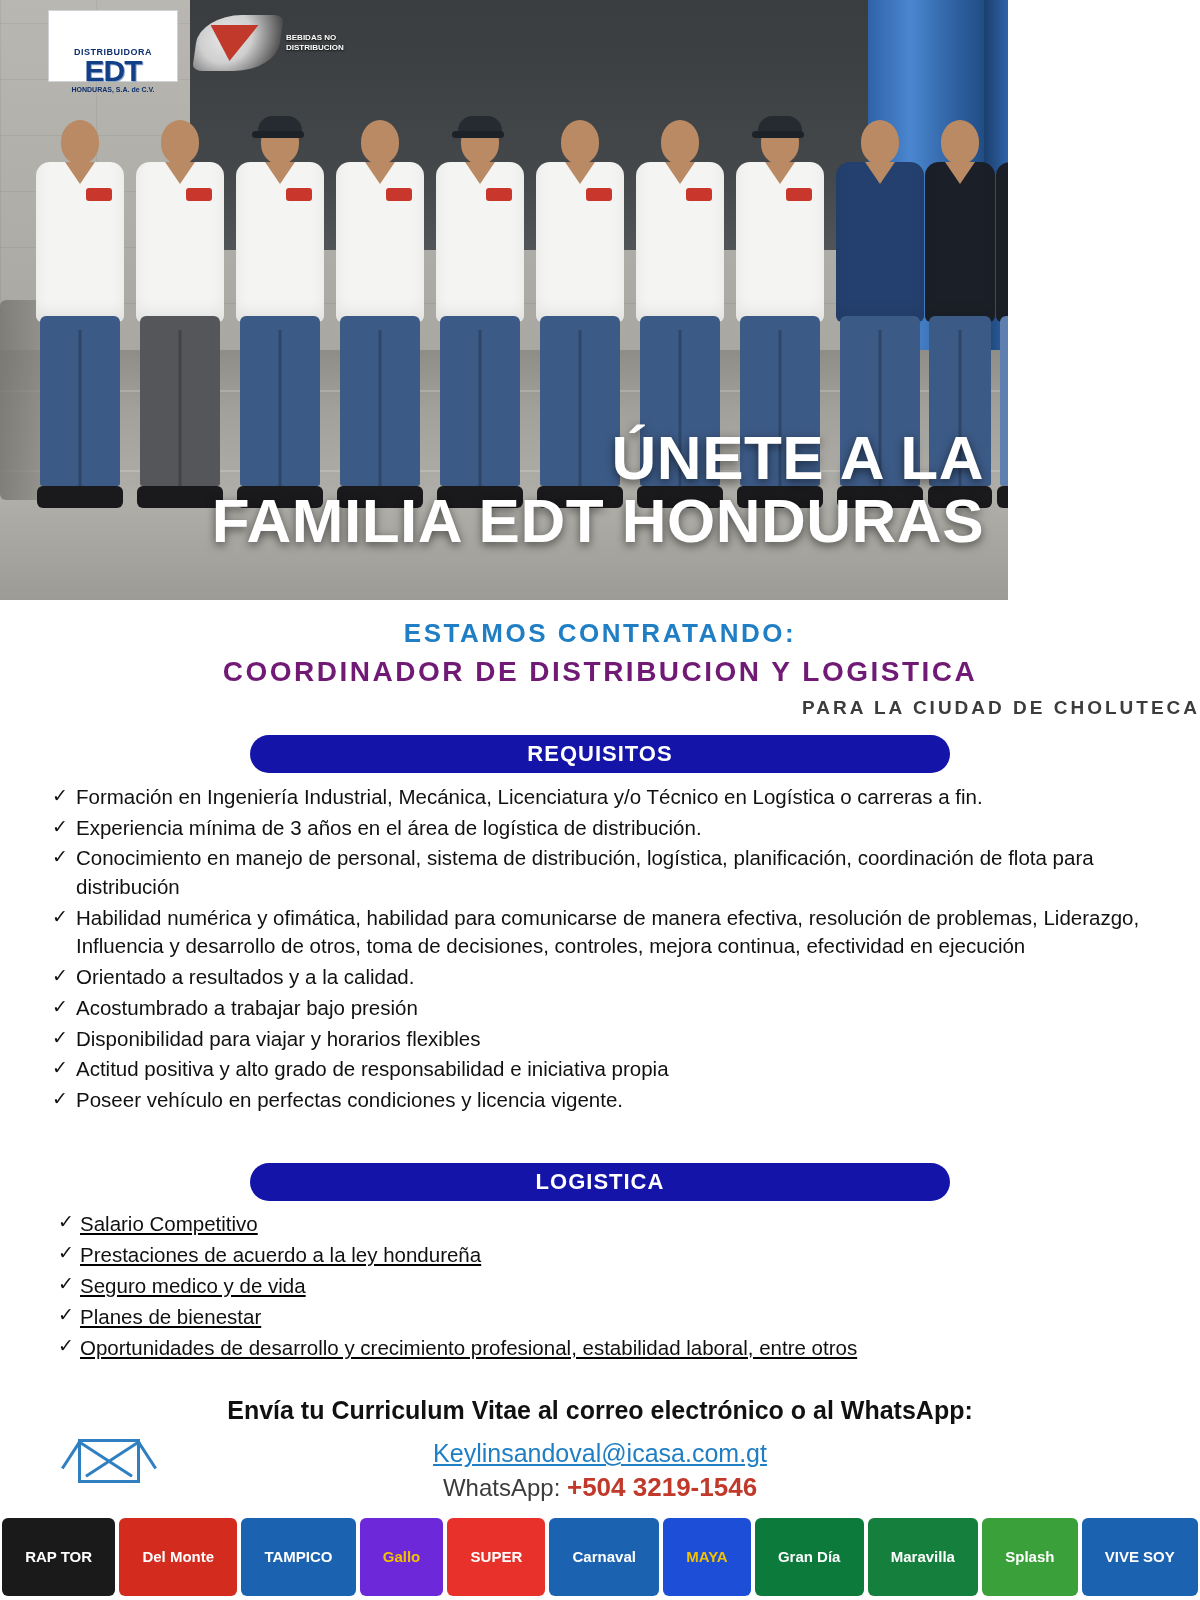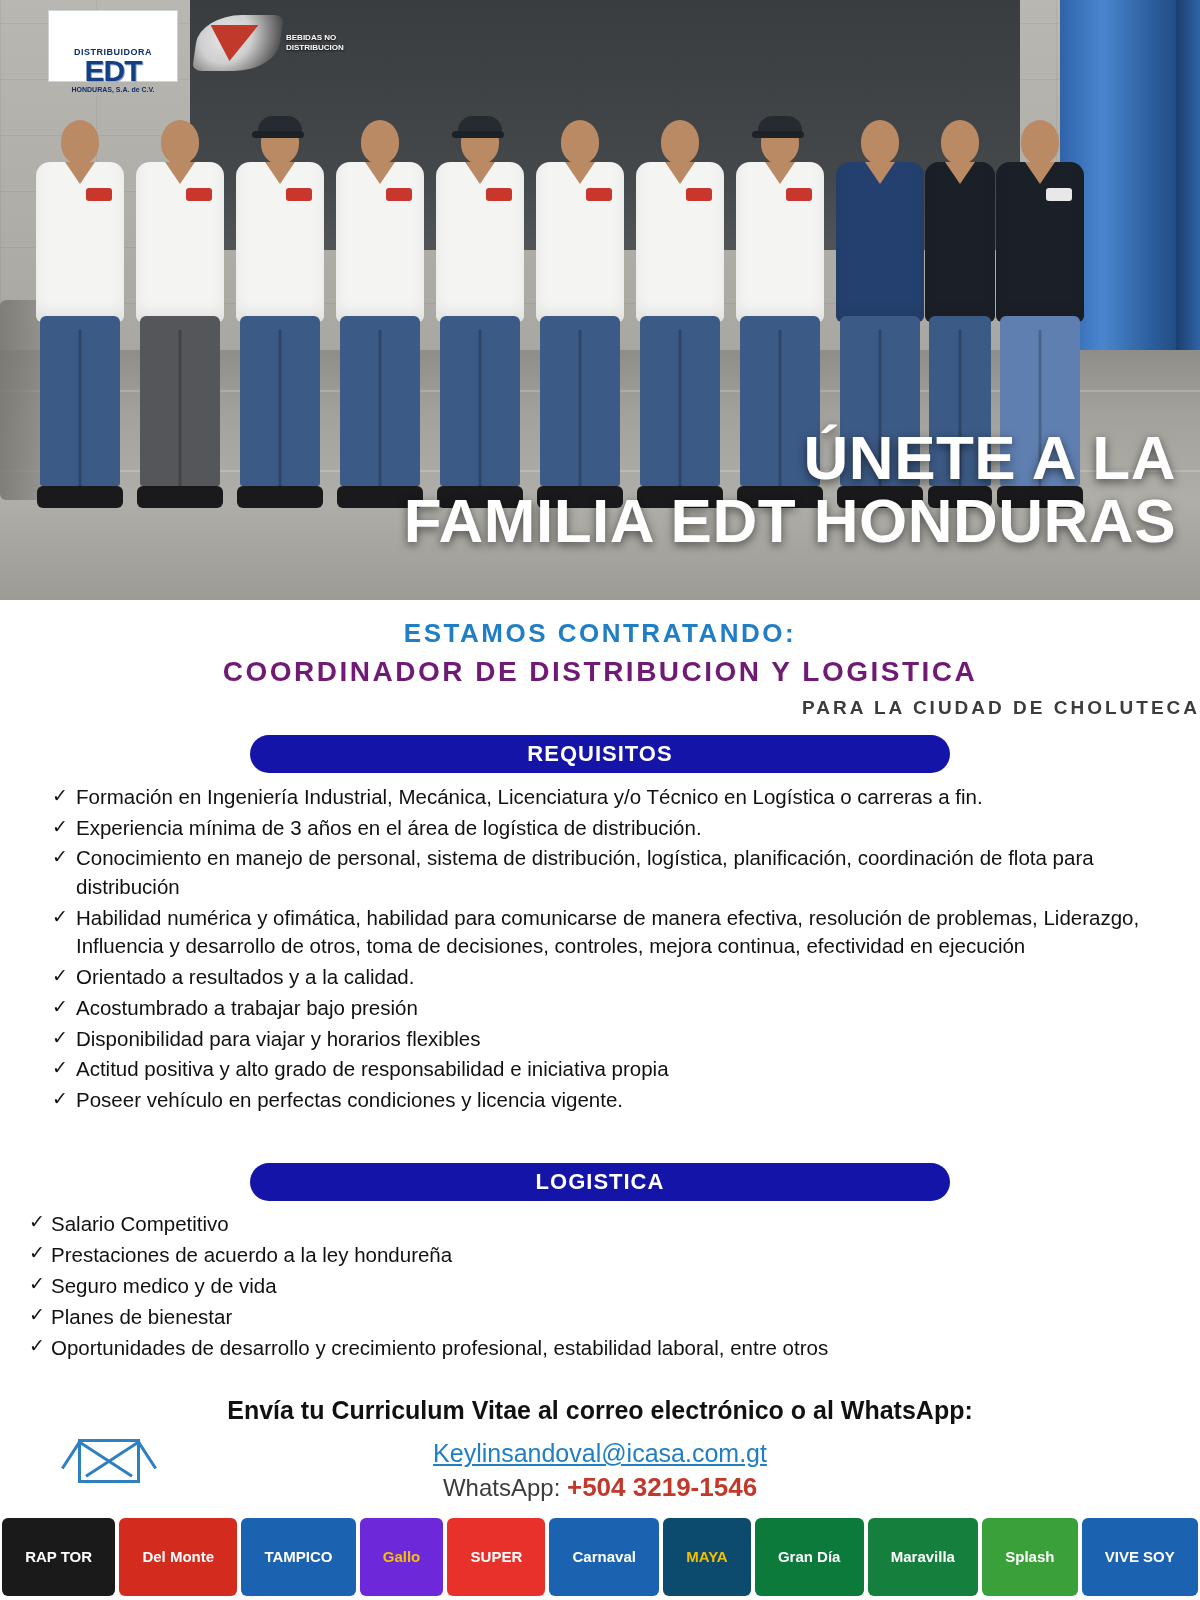--- a/index.html
+++ b/index.html
@@ -11,21 +11,21 @@
     height: 1600px;
     background: #ffffff;
     font-family: "Liberation Sans", sans-serif;
     overflow: hidden;
     position: relative;
   }
 
   
   .hero {
     position: relative;
-    width: 1200px;
+    width: 1008px;
     height: 600px;
     overflow: hidden;
     background: linear-gradient(to bottom, #9b9a96 0%, #b5b3ad 45%, #a6a49e 60%, #8e8c87 100%);
   }
   
   .wall {
     position: absolute;
     left: 0; top: 0; right: 0;
     height: 360px;
     background:
@@ -304,21 +304,21 @@
     margin-bottom: 2px;
   }
   ul.bullets li:before {
     content: "\2713";
     position: absolute;
     left: 4px;
     top: 0;
     font-size: 19px;
     color: #111111;
   }
-  ul.bullets.tight { padding-left: 29px; margin-top: 8px; }
+  ul.bullets.tight { padding-left: 58px; margin-top: 8px; text-decoration: underline; }
   ul.bullets.tight li { padding-left: 22px; line-height: 1.42; }
   ul.bullets.tight li:before { left: 0; }
 
   .cv-line {
     text-align: center;
     font-weight: bold;
     font-size: 25px;
     color: #111111;
     margin-top: 34px;
   }
@@ -573,18 +573,18 @@
   </div>
 </div>
 
 <div class="brands">
   <div class="brand" style="background:#1a1a1a;color:#ffffff">RAP TOR</div>
   <div class="brand" style="background:#d42b1f;color:#ffffff">Del Monte</div>
   <div class="brand" style="background:#1b63b0;color:#ffffff">TAMPICO</div>
   <div class="brand" style="background:#6d28d9;color:#f2c200">Gallo</div>
   <div class="brand" style="background:#e8312a;color:#ffffff">SUPER</div>
   <div class="brand" style="background:#1b63b0;color:#ffffff">Carnaval</div>
-  <div class="brand" style="background:#0c4a6e;color:#f2c200">MAYA</div>
+  <div class="brand" style="background:#1d4ed8;color:#f2c200">MAYA</div>
   <div class="brand" style="background:#0b7a3b;color:#ffffff">Gran Día</div>
   <div class="brand" style="background:#15803d;color:#ffffff">Maravilla</div>
   <div class="brand" style="background:#3aa03a;color:#ffffff">Splash</div>
   <div class="brand" style="background:#1b63b0;color:#ffffff">VIVE SOY</div>
 </div>
 
 </body></html>

